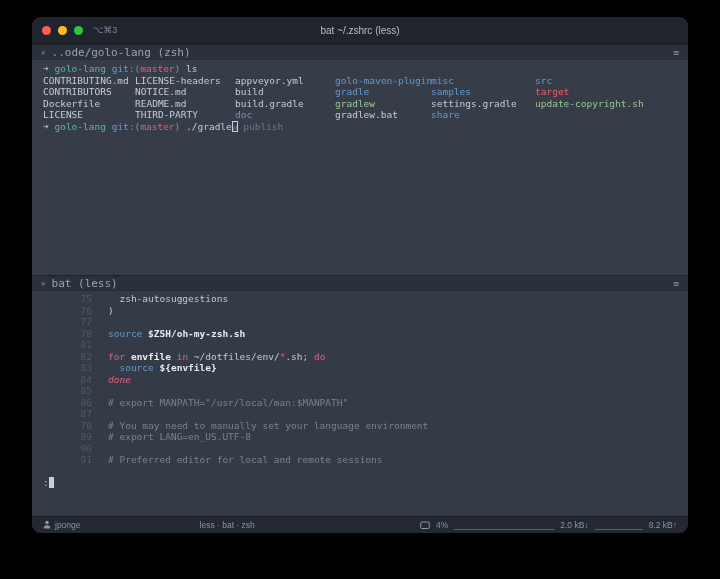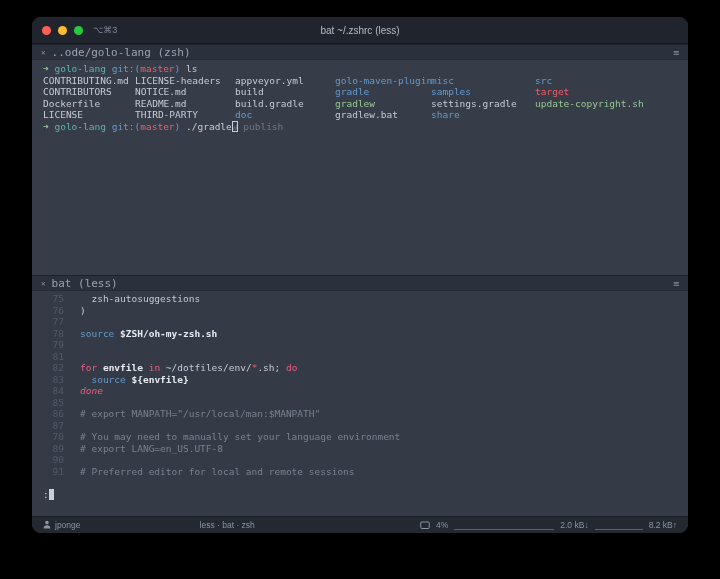--- a/index.html
+++ b/index.html
@@ -24,21 +24,21 @@
   .pclose{font-size:7.5px;color:#8a93a2;margin-right:6px;cursor:default;}
   .ptitle{font-size:11px;color:#9aa3b1;}
   .pmenu{margin-left:auto;font-size:10px;color:#8a93a2;}
   
   .term{font-size:9.5px;line-height:11.5px;color:#c5cbd6;overflow:hidden;}
   .term-top{flex:1;background:#363d49;padding:3px 0 0 11px;}
   .term-bottom{height:223px;flex:none;background:#343b47;padding:2px 0 0 0;}
   .tline{white-space:pre;height:11.5px;}
   .lsgrid{display:grid;grid-template-columns:92px 100px 100px 96px 104px auto;}
   .ls-cell{white-space:pre;height:11.5px;overflow:visible;}
-  .zline{display:flex;height:11.5px;white-space:pre;}
+  .zline{display:flex;height:11.5px;white-space:pre;padding-left:28px;}
   .lnum{width:32px;text-align:right;color:#505a66;flex:none;}
   .ltext{margin-left:16px;white-space:pre;}
   .colon{padding-left:11px;margin-top:11.5px;}
   .cur-hollow{outline:1px solid #c9cfda;outline-offset:-1px;}
   .cur-block{background:#c9cfda;}
   
   .statusbar{height:16px;flex:none;background:#232831;border-top:1px solid #1a1f26;
              display:flex;align-items:center;padding:0 11px;
              font-family:"Liberation Sans",sans-serif;font-size:8.5px;color:#8b95a3;}
   .sb-item{display:inline-flex;gap:4px;}
@@ -102,21 +102,20 @@
     <span class="ptitle">bat (less)</span>
     <span class="pmenu">≡</span>
   </div>
 
   <div class="term term-bottom">
     <div>
         <div class="zline"><span class="lnum">75</span><span class="ltext"><span style="color: rgb(197, 203, 214);">  zsh-autosuggestions</span></span></div>
         <div class="zline"><span class="lnum">76</span><span class="ltext"><span style="color: rgb(197, 203, 214);">)</span></span></div>
         <div class="zline"><span class="lnum">77</span><span class="ltext"></span></div>
         <div class="zline"><span class="lnum">78</span><span class="ltext"><span style="color: rgb(102, 153, 204);">source</span><span style="color: rgb(197, 203, 214);"> </span><span style="color: rgb(232, 236, 242); font-weight: bold;">$ZSH/oh-my-zsh.sh</span></span></div>
-        <div class="zline"><span class="lnum">79</span><span class="ltext"></span></div>
         <div class="zline"><span class="lnum">81</span><span class="ltext"></span></div>
         <div class="zline"><span class="lnum">82</span><span class="ltext"><span style="color: rgb(233, 95, 130);">for</span><span style="color: rgb(197, 203, 214);"> </span><span style="color: rgb(232, 236, 242); font-weight: bold;">envfile</span><span style="color: rgb(197, 203, 214);"> </span><span style="color: rgb(233, 95, 130);">in</span><span style="color: rgb(197, 203, 214);"> ~/dotfiles/env/</span><span style="color: rgb(236, 95, 103);">*</span><span style="color: rgb(197, 203, 214);">.sh</span><span style="color: rgb(197, 203, 214);">; </span><span style="color: rgb(233, 95, 130);">do</span></span></div>
         <div class="zline"><span class="lnum">83</span><span class="ltext"><span style="color: rgb(197, 203, 214);">  </span><span style="color: rgb(102, 153, 204);">source</span><span style="color: rgb(197, 203, 214);"> </span><span style="color: rgb(232, 236, 242); font-weight: bold;">${envfile}</span></span></div>
         <div class="zline"><span class="lnum">84</span><span class="ltext"><span style="color: rgb(233, 95, 130); font-style: italic;">done</span></span></div>
         <div class="zline"><span class="lnum">85</span><span class="ltext"></span></div>
         <div class="zline"><span class="lnum">86</span><span class="ltext"><span style="color: rgb(121, 130, 143);"># export MANPATH="/usr/local/man:$MANPATH"</span></span></div>
         <div class="zline"><span class="lnum">87</span><span class="ltext"></span></div>
         <div class="zline"><span class="lnum">70</span><span class="ltext"><span style="color: rgb(121, 130, 143);"># You may need to manually set your language environment</span></span></div>
         <div class="zline"><span class="lnum">89</span><span class="ltext"><span style="color: rgb(121, 130, 143);"># export LANG=en_US.UTF-8</span></span></div>
         <div class="zline"><span class="lnum">90</span><span class="ltext"></span></div>

